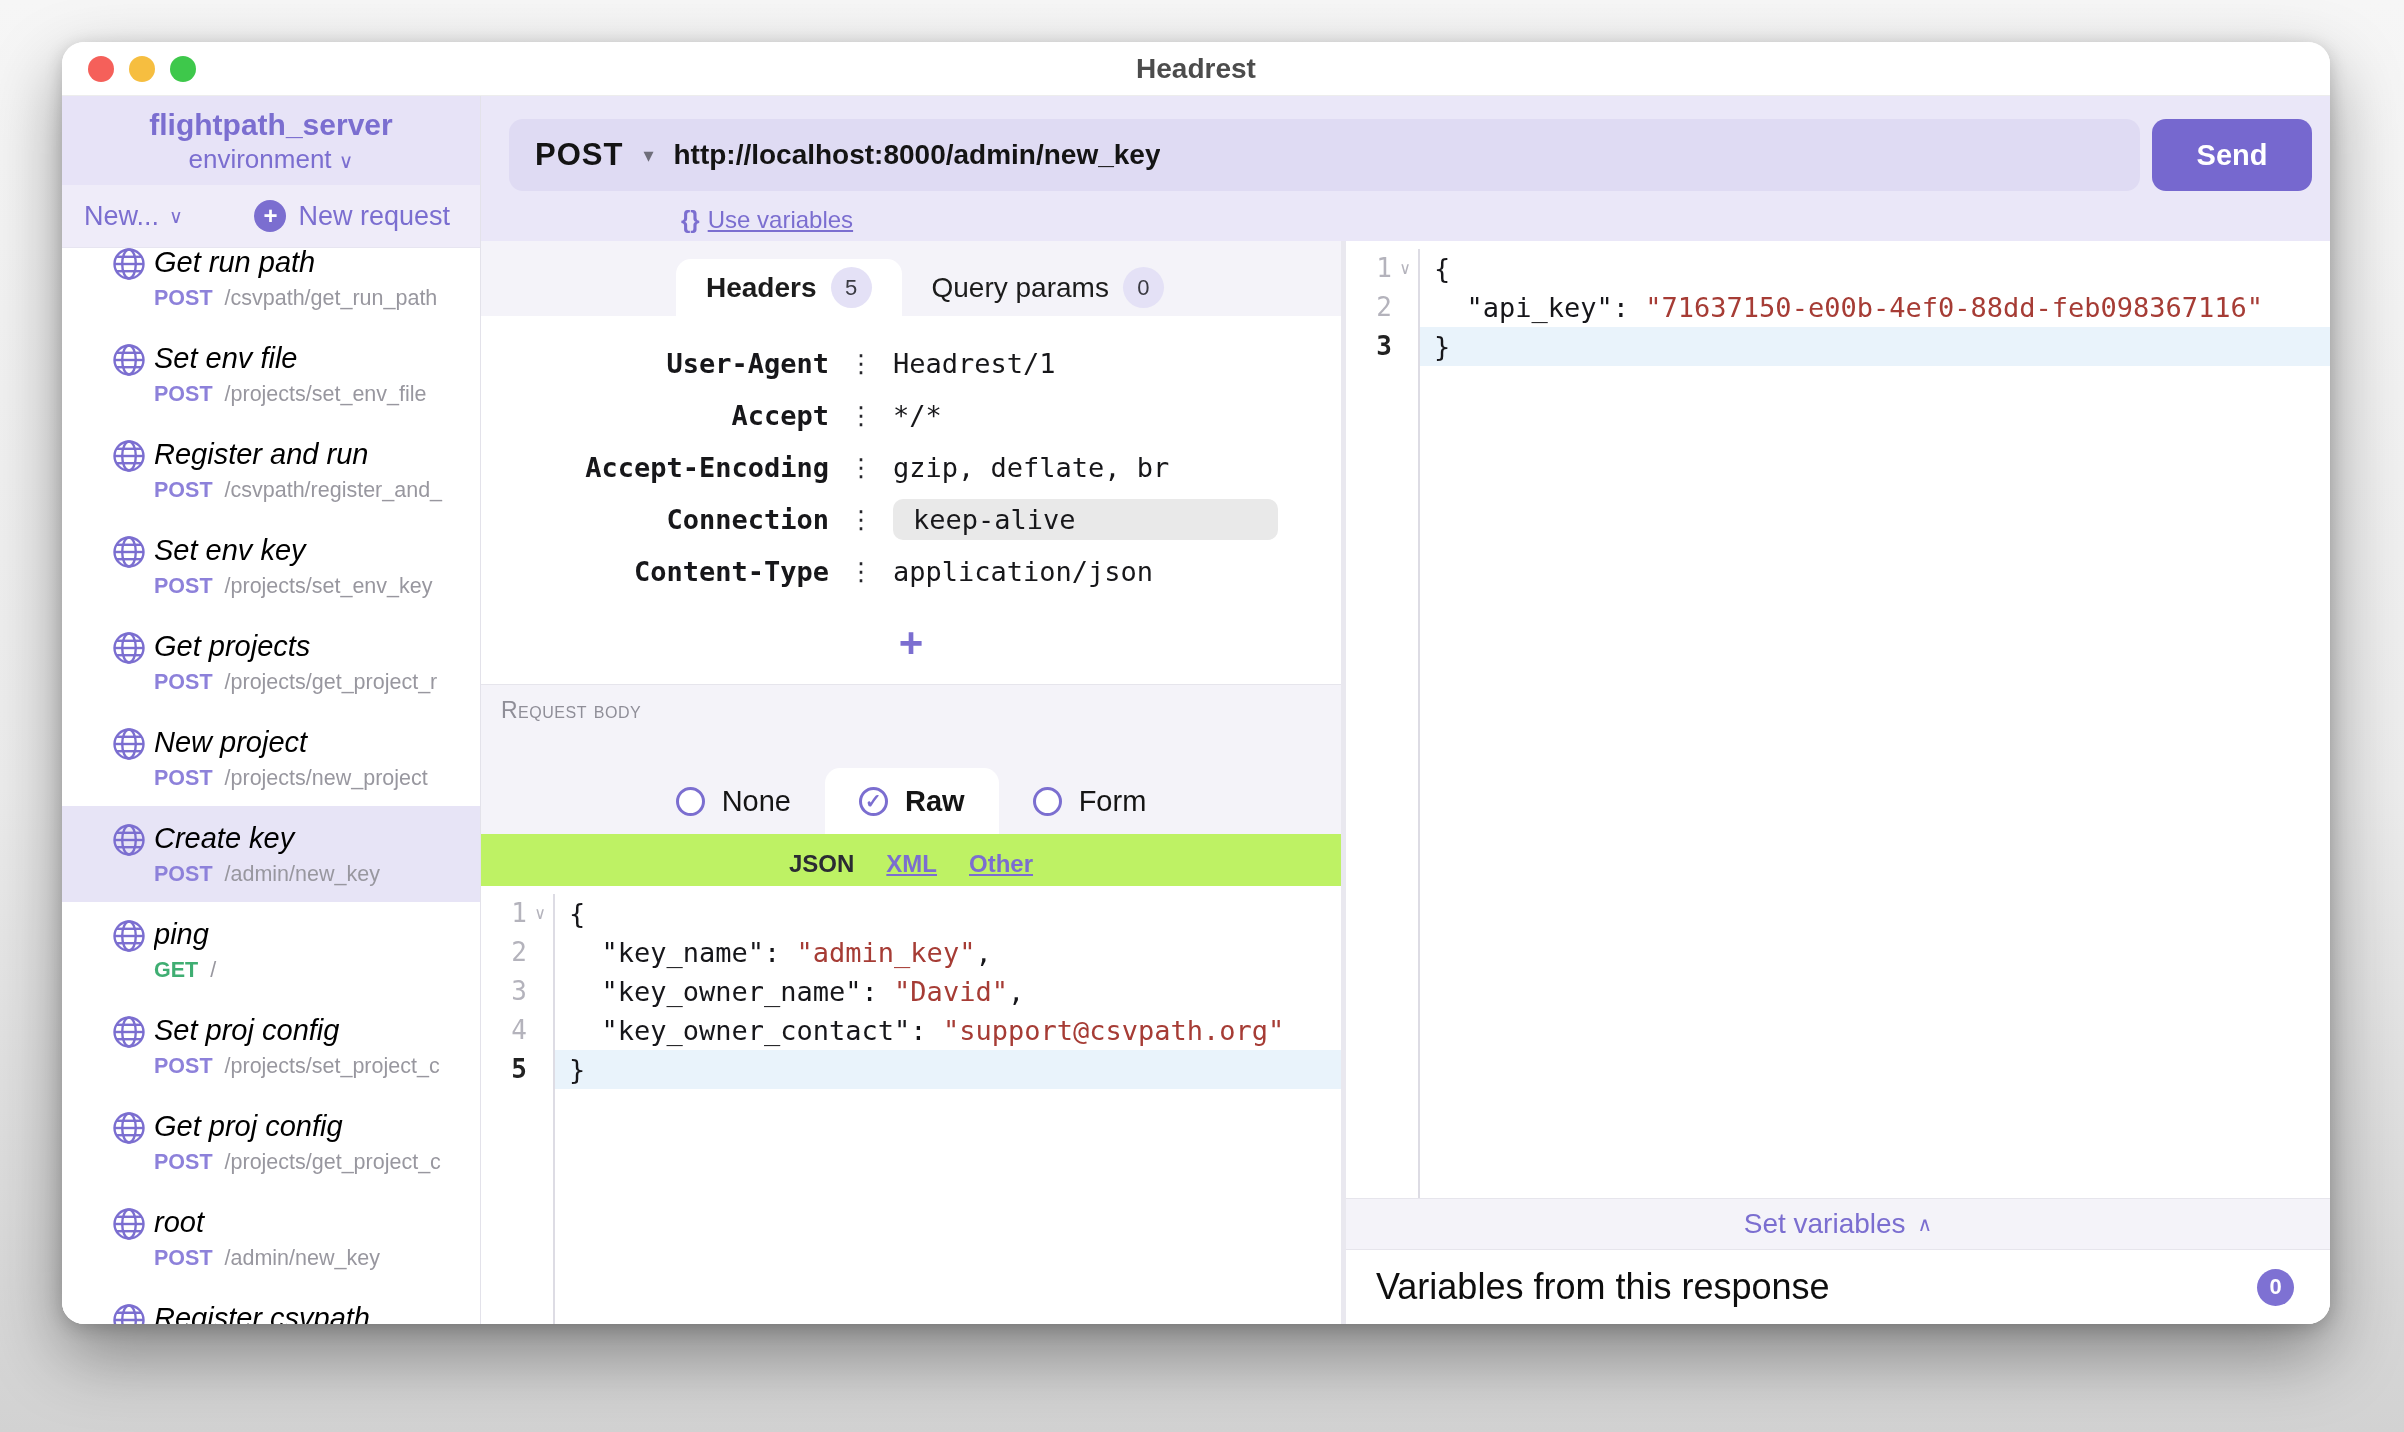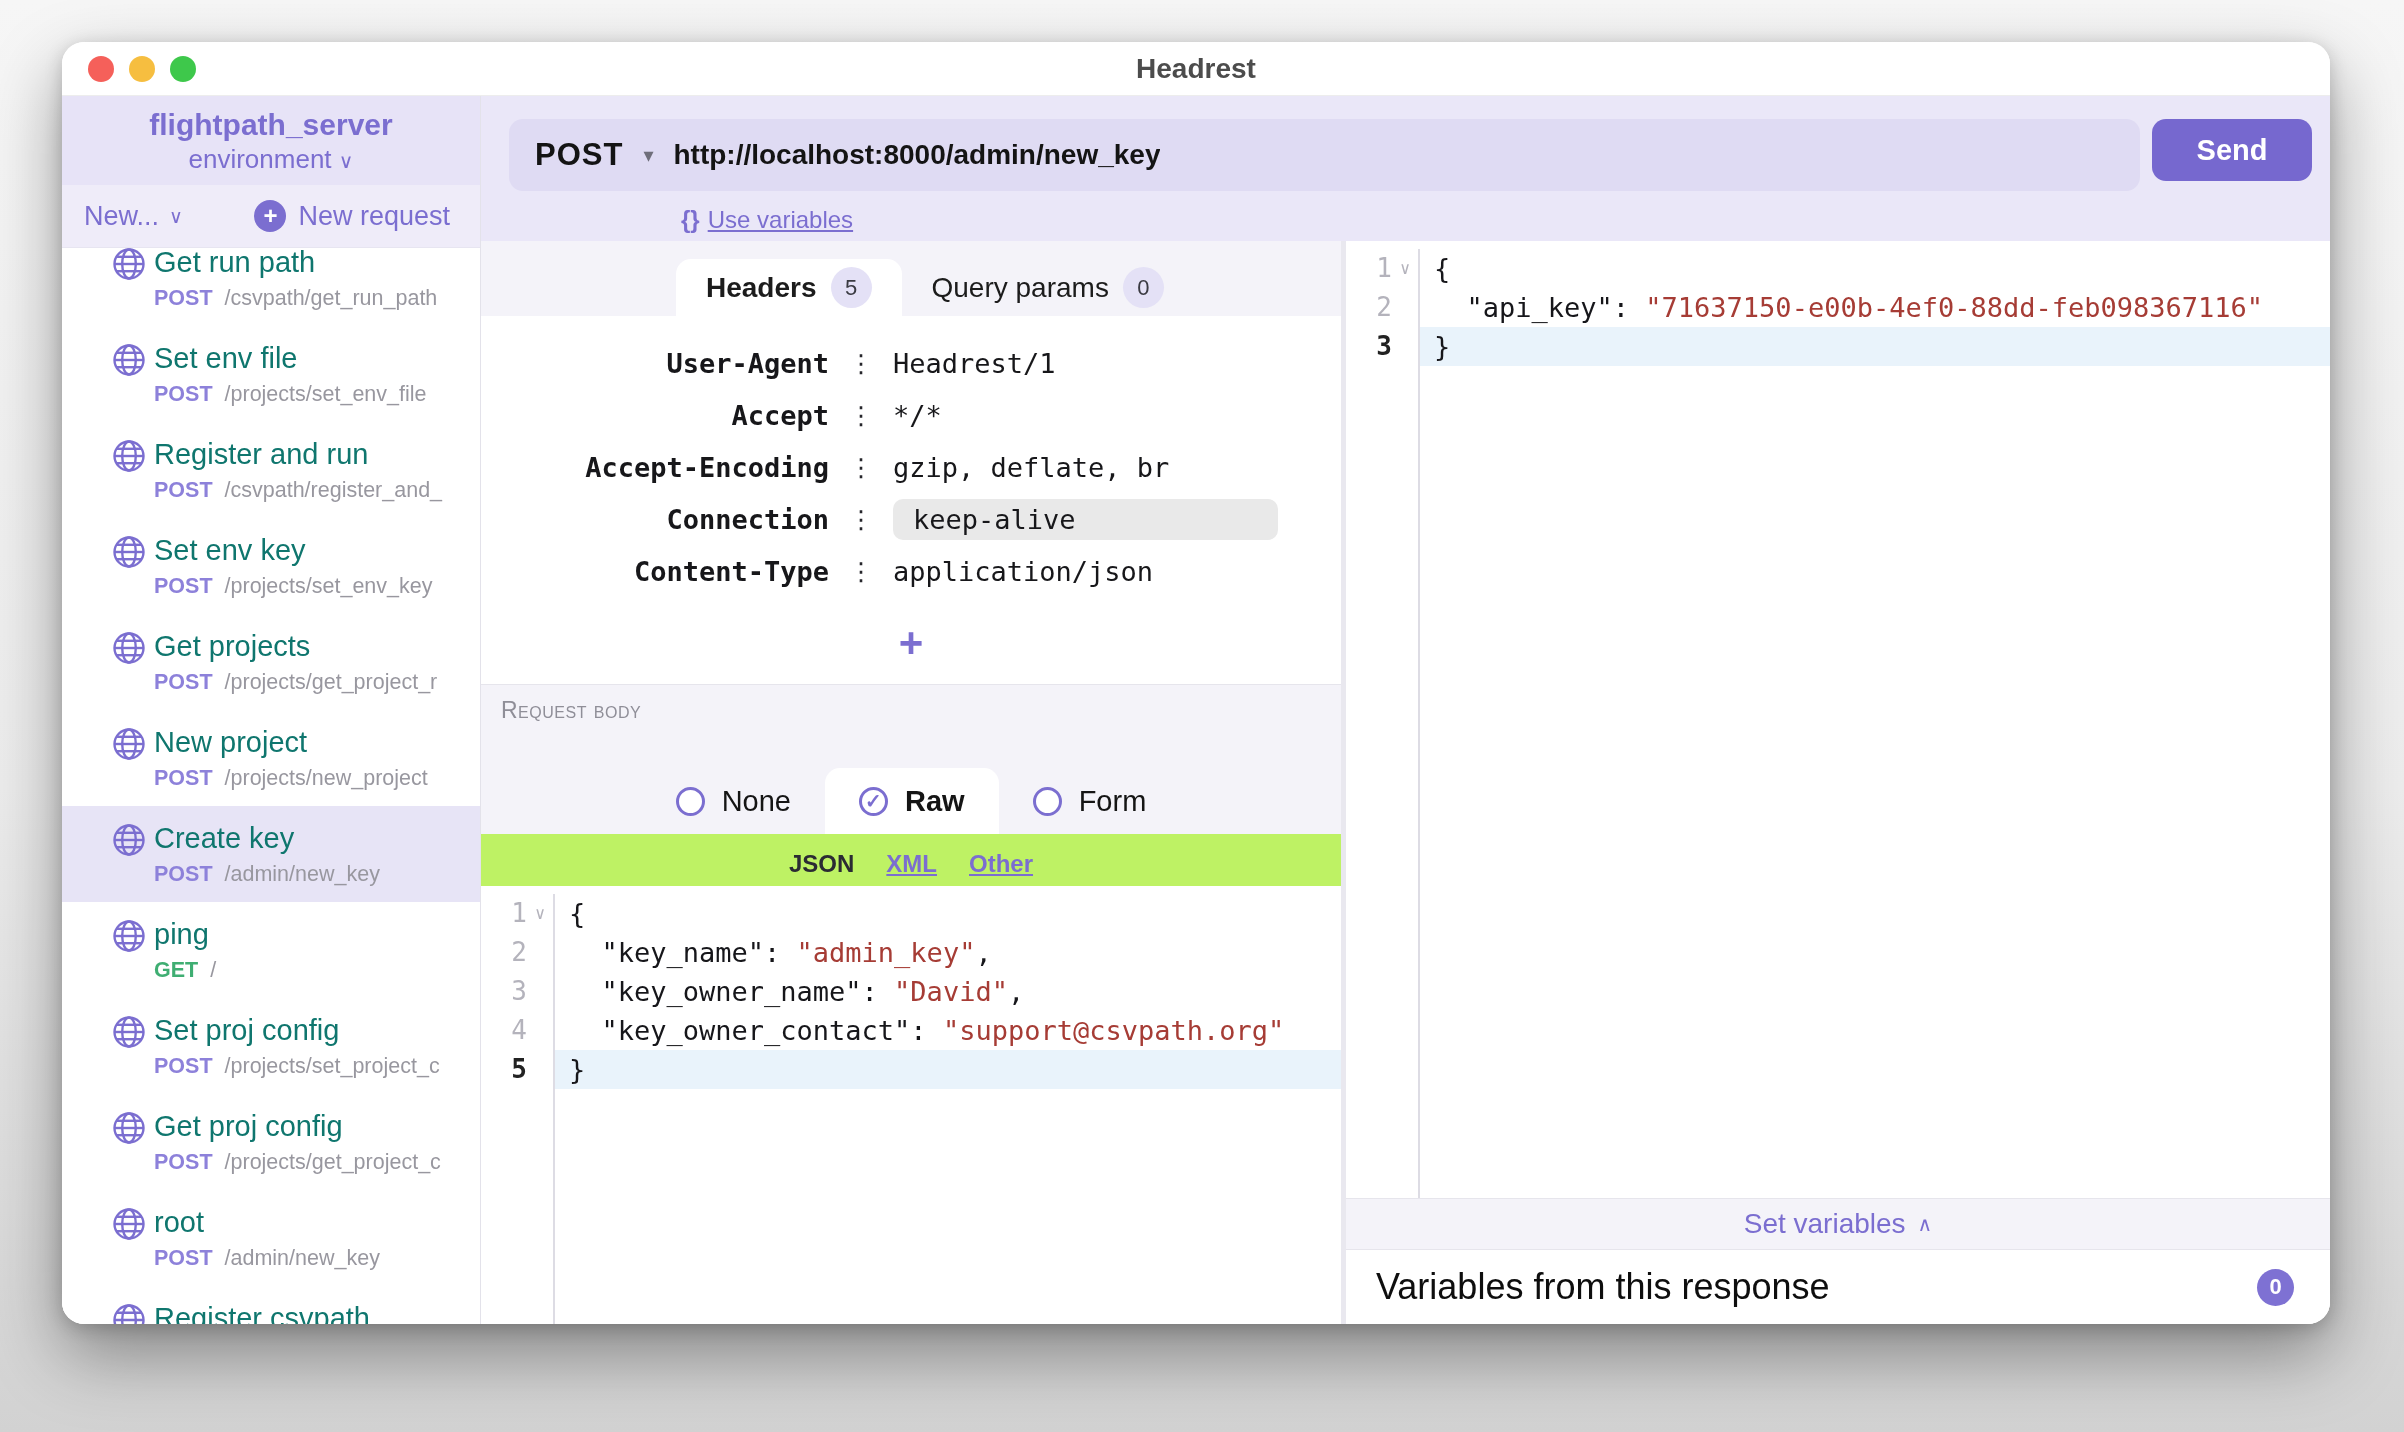--- a/index.html
+++ b/index.html
@@ -35,35 +35,35 @@
   .new-menu{font-size:27px;color:#7b6ed0;display:flex;align-items:center;gap:10px;}
   .new-menu .chev{font-size:19px;}
   .new-request{font-size:27px;color:#7b6ed0;display:flex;align-items:center;gap:12px;}
   .plus-circle{width:32px;height:32px;border-radius:50%;background:#7b6ed0;color:#fff;
     display:flex;align-items:center;justify-content:center;font-size:24px;font-weight:700;line-height:1;}
   .req-list{flex:1;overflow:hidden;background:#fff;}
   .req-item{padding:13px 8px 15px 92px;position:relative;}
   .req-item:first-child{margin-top:-18px;}
   .req-item.selected{background:#e7e4f6;}
   .req-item .globe{position:absolute;left:50px;top:17px;width:34px;height:34px;}
-  .req-title{font-size:29px;color:#0f766e;line-height:38px;white-space:nowrap;overflow:hidden;}
+  .req-title{font-size:29px;color:#000000;line-height:38px;white-space:nowrap;overflow:hidden;font-style:italic;}
   .req-sub{margin-top:4px;font-size:21.5px;line-height:26px;white-space:nowrap;overflow:hidden;}
   .req-method{font-weight:600;color:#8d81da;margin-right:12px;}
   .req-method.get{color:#3fae72;}
   .req-path{color:#98979f;}
   
   .main{flex:1;display:flex;flex-direction:column;min-width:0;}
   .top-strip{flex:0 0 145px;background:#eae7f8;padding:23px 18px 0 28px;box-sizing:border-box;}
   .url-row{display:flex;gap:12px;}
   .url-bar{flex:1;height:72px;background:#dfdbf3;border-radius:14px;display:flex;align-items:center;
     padding:0 26px;box-sizing:border-box;gap:20px;min-width:0;}
   .method-label{font-size:31px;font-weight:700;color:#141414;letter-spacing:1px;}
   .method-caret{font-size:20px;color:#6f6e7a;}
   .url-text{font-size:28px;font-weight:600;color:#141414;white-space:nowrap;overflow:hidden;}
-  .send-btn{flex:0 0 160px;height:62px;background:#7668cf;border-radius:14px;color:#fff;
+  .send-btn{flex:0 0 160px;height:72px;background:#7668cf;border-radius:14px;color:#fff;
     display:flex;align-items:center;justify-content:center;font-size:29px;font-weight:700;}
   .use-vars-row{margin-top:15px;padding-left:172px;display:flex;align-items:center;gap:8px;}
   .braces-icon{color:#7b6ed0;font-size:24px;font-weight:700;}
   .use-vars-link{color:#7b6ed0;font-size:24px;text-decoration:underline;}
   
   .panels{flex:1;display:flex;min-height:0;}
   .request-panel{flex:0 0 860px;width:860px;display:flex;flex-direction:column;background:#fff;min-height:0;}
   .vdivider{flex:0 0 5px;background:#e9e8ef;}
   .response-panel{flex:1;display:flex;flex-direction:column;background:#fff;min-width:0;min-height:0;}
   

